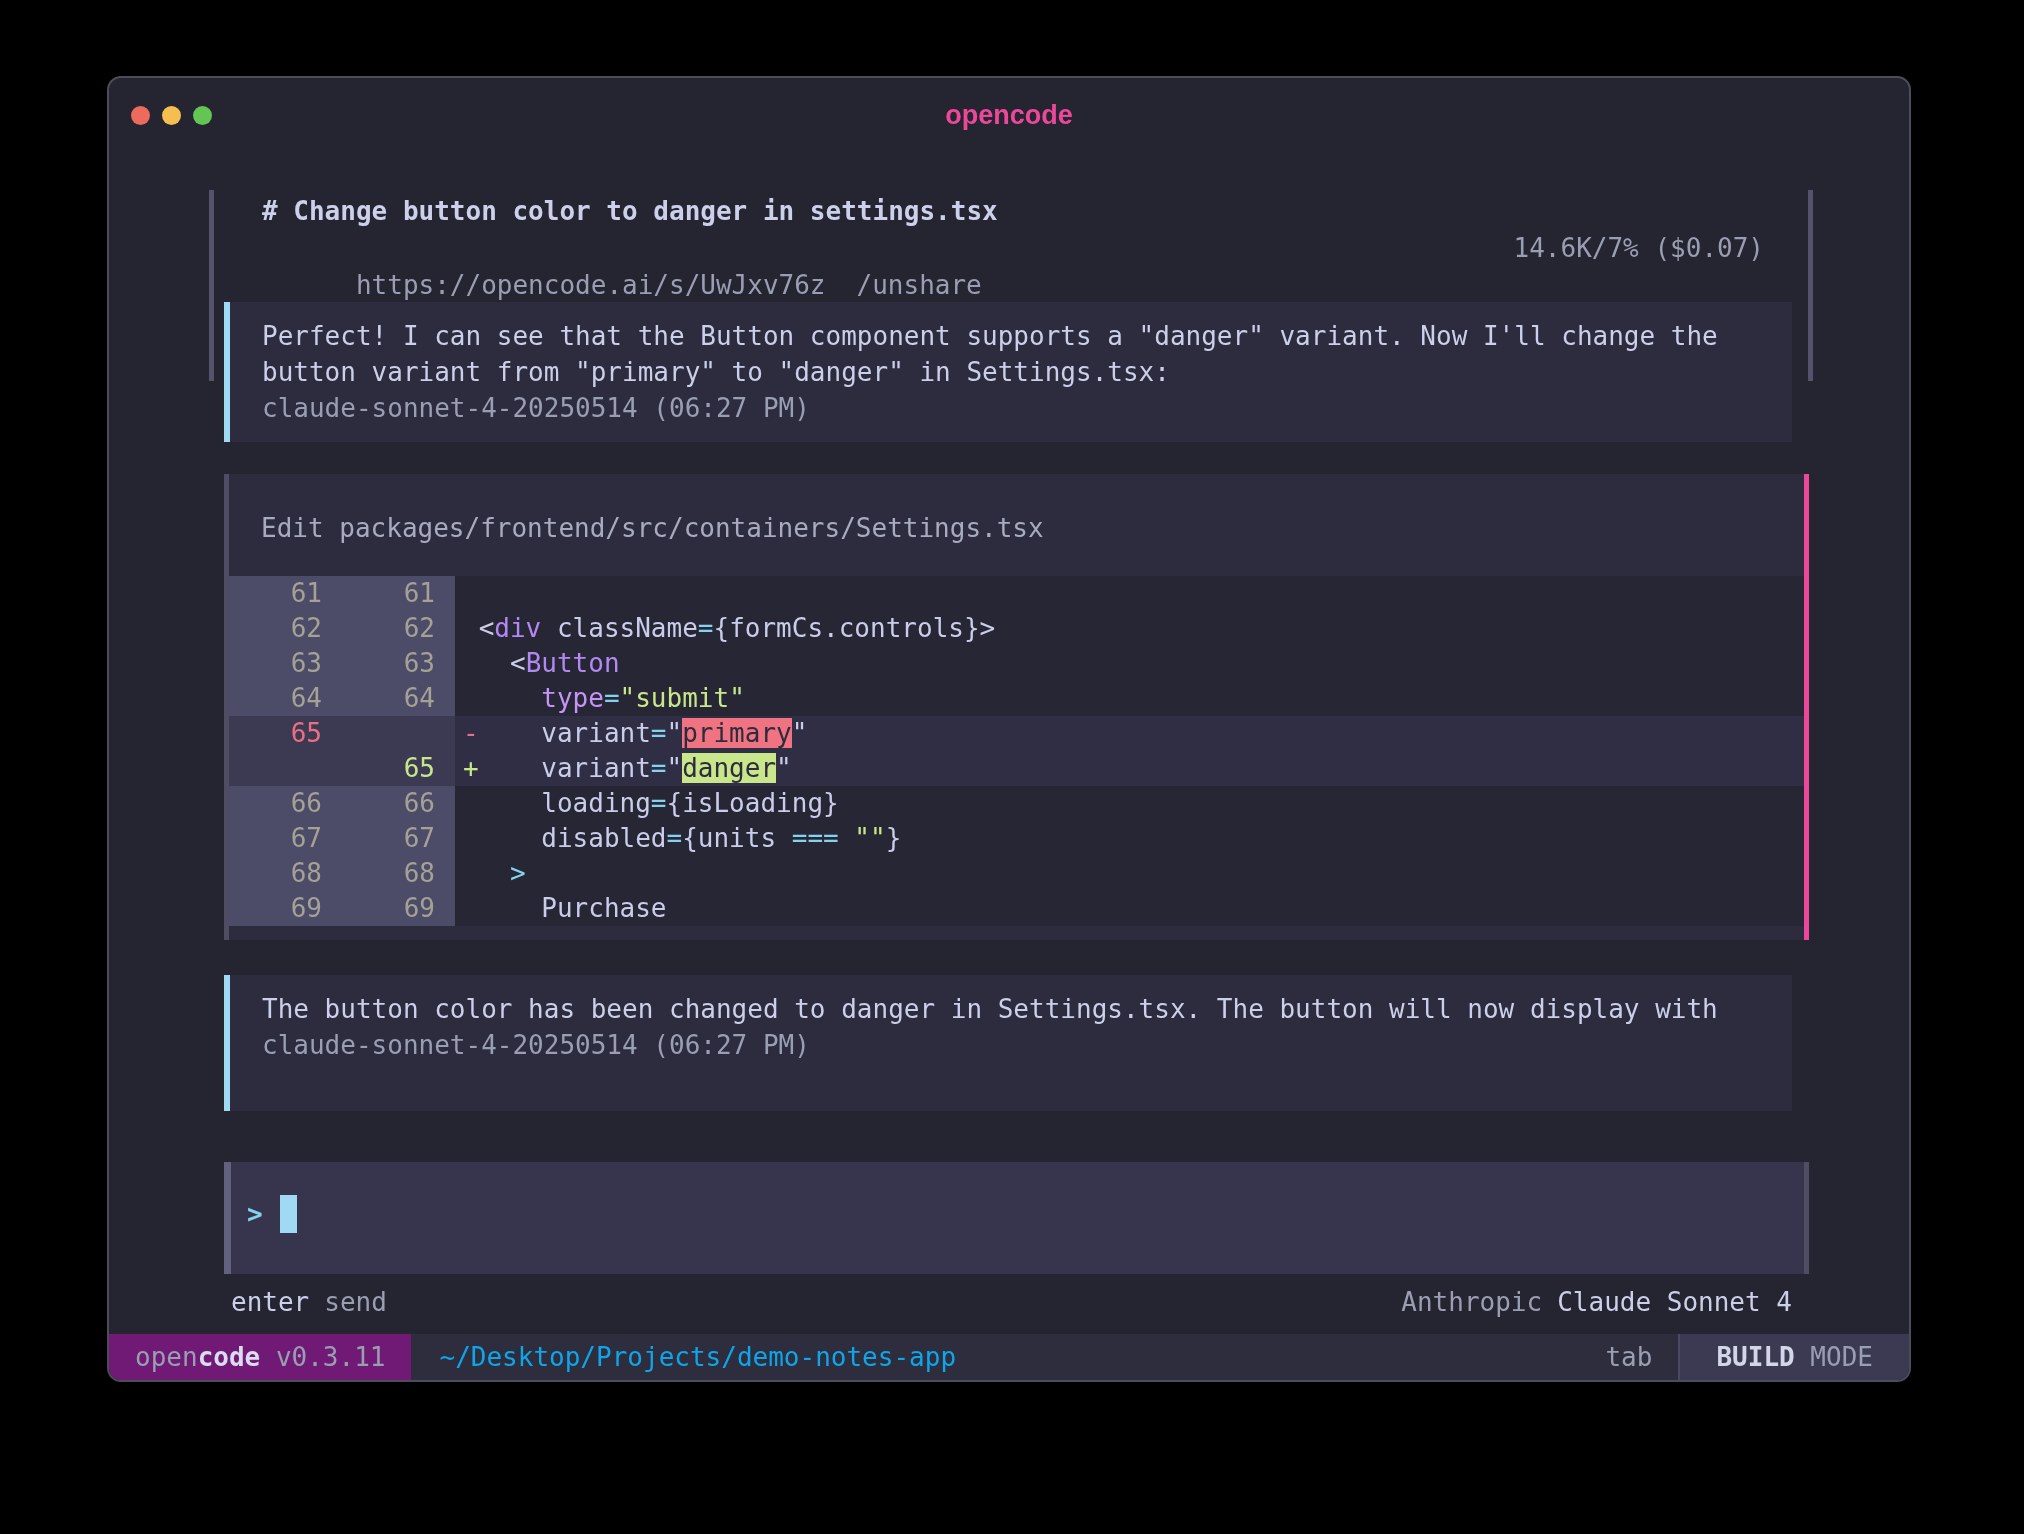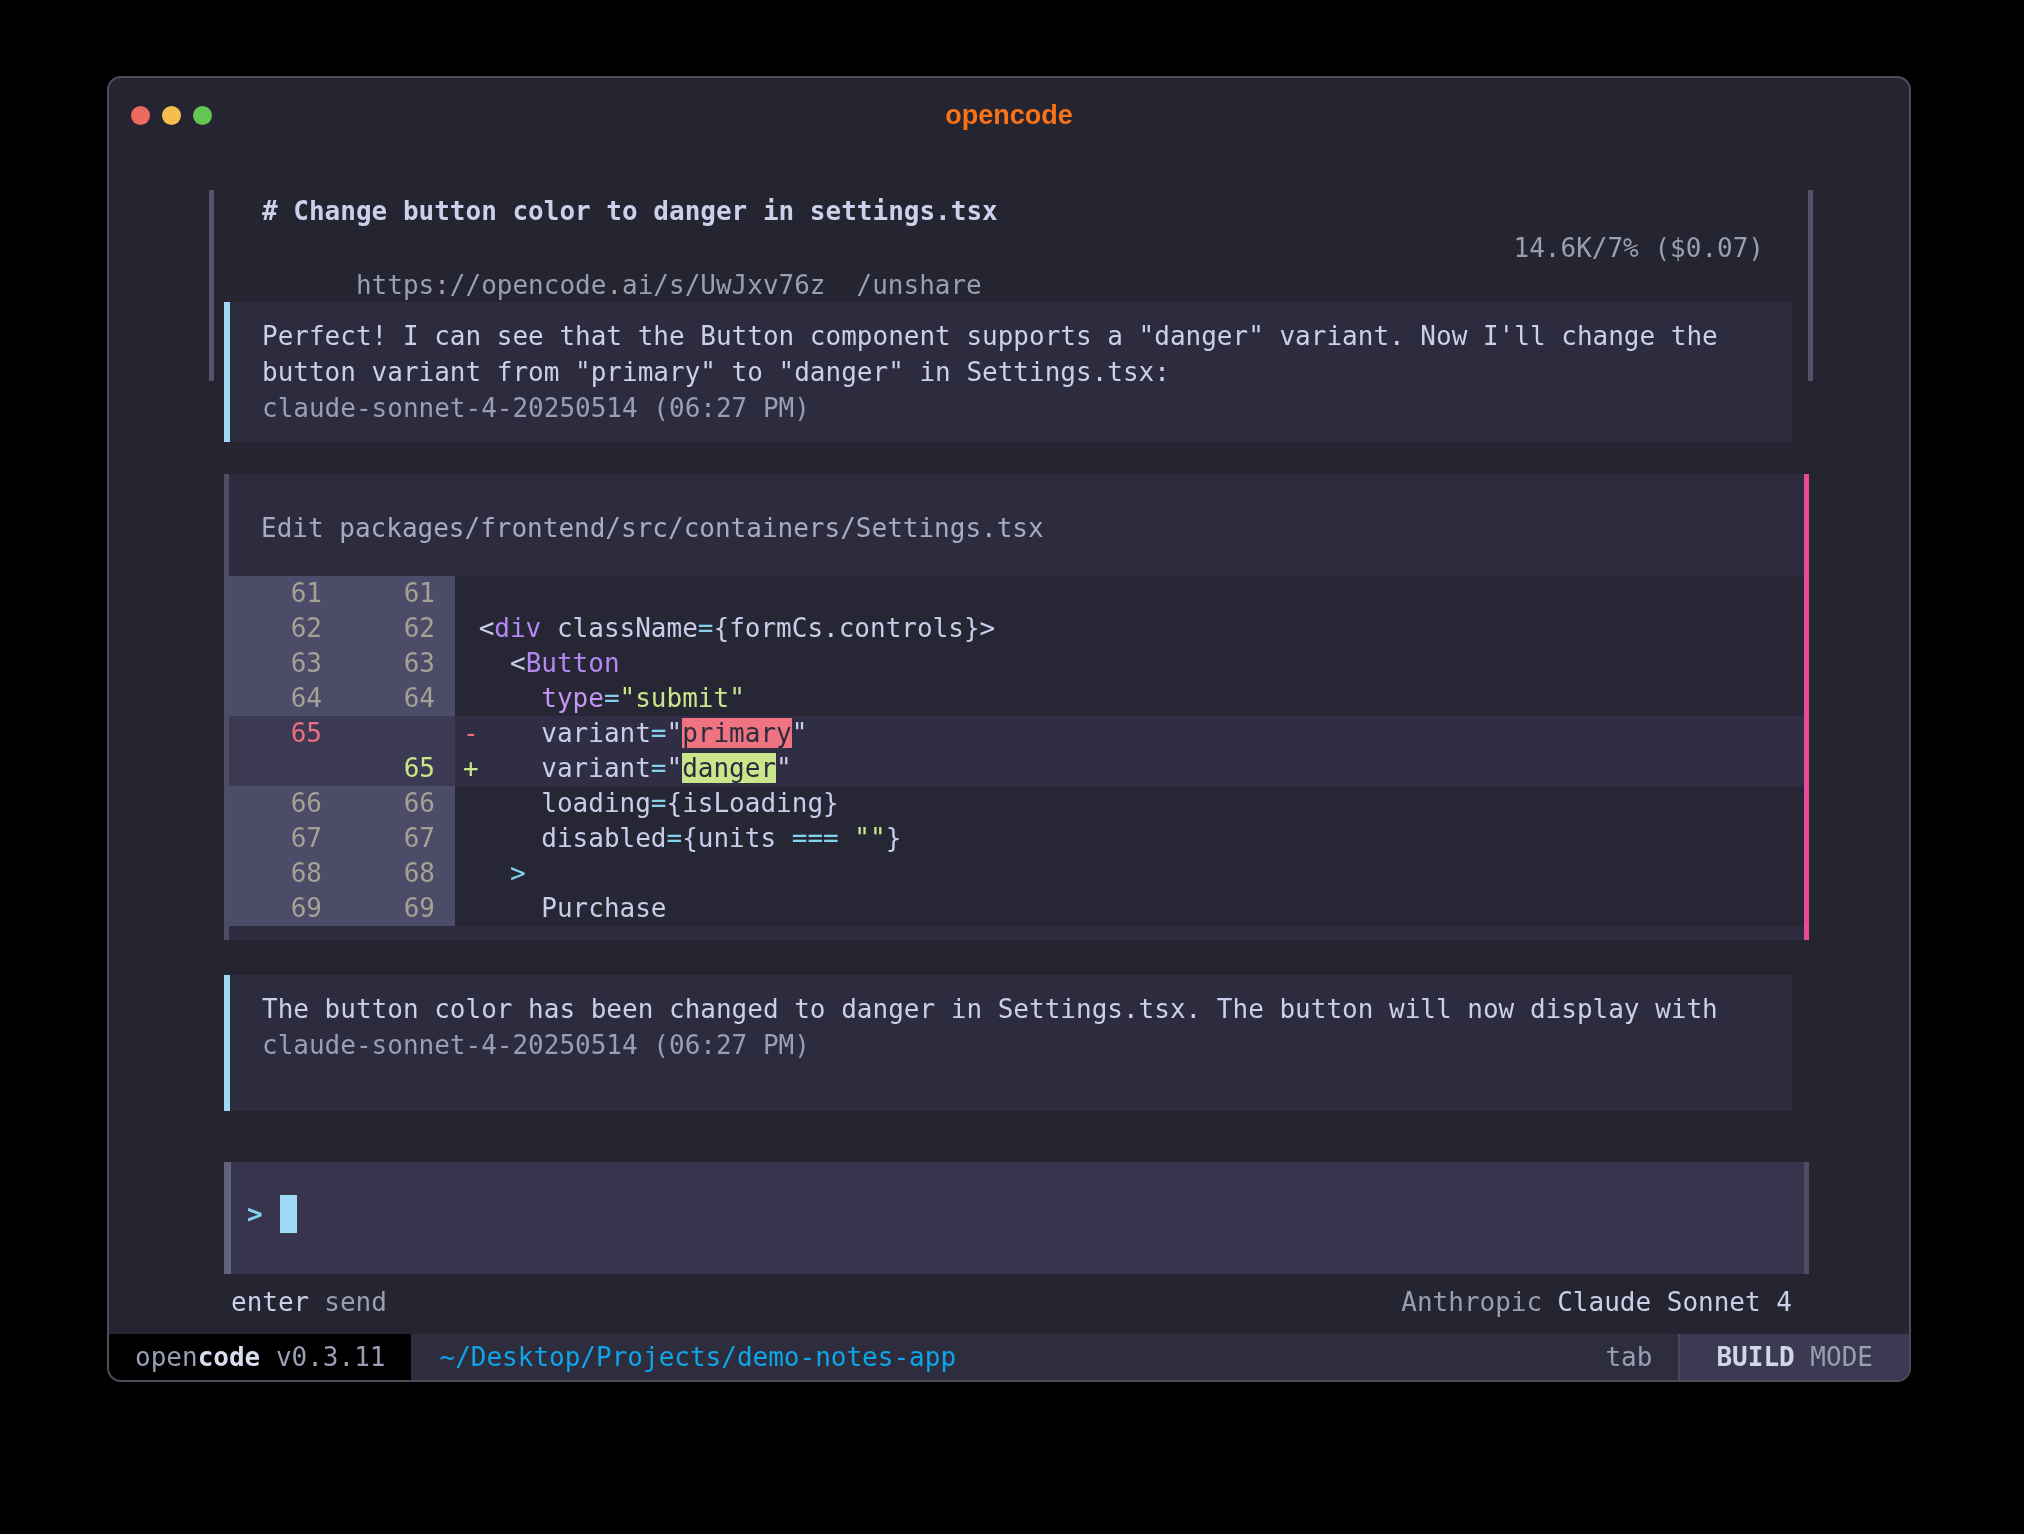--- a/index.html
+++ b/index.html
@@ -12,21 +12,21 @@
   }
 
   
   .traffic-lights { position:absolute; top:28px; left:22px; display:flex; gap:12px; }
   .traffic-lights span { width:19px; height:19px; border-radius:50%; display:block; }
   .tl-close { background:#ec6a5e; }
   .tl-min   { background:#f5bf4f; }
   .tl-zoom  { background:#62c554; }
   .window-title {
     position:absolute; top:22px; left:0; width:100%; text-align:center;
-    font-family:"Liberation Sans", sans-serif; font-weight:700; font-size:27px; color:#f97316;
+    font-family:"Liberation Sans", sans-serif; font-weight:700; font-size:27px; color:#ec4899;
   }
 
   
   .session-header {
     position:absolute; left:100px; top:112px; width:1604px;
     border-left:5px solid #54536b; border-right:5px solid #54536b;
     padding:3px 0 3px 48px;
   }
   .sh-title { font-weight:bold; color:#ccd0ea; line-height:37px; white-space:pre; }
   .sh-sub { color:#9a9eb3; line-height:37px; position:relative; white-space:pre; }
@@ -89,21 +89,21 @@
   .key-action{ color:#9a9eb3; margin-left:15px; }
   .provider  { color:#9a9eb3; }
   .model     { color:#cbcfe9; margin-left:15px; }
 
   
   .statusbar {
     position:absolute; left:0; right:0; bottom:0; height:46px;
     background:#2e2d3e; display:flex; align-items:stretch; line-height:46px;
     border-radius:0 0 12px 12px; overflow:hidden;
   }
-  .sb-chip-left { background:#000000; padding:0 26px; color:#9a9eb3; white-space:pre; }
+  .sb-chip-left { background:#701a75; padding:0 26px; color:#9a9eb3; white-space:pre; }
   .sb-app-bold { color:#dadcef; font-weight:bold; }
   .sb-cwd { color:#0ea5e9; padding-left:28px; white-space:pre; }
   .sb-spacer { flex:1; }
   .sb-tab { color:#9a9eb3; padding-right:26px; }
   .sb-mode { background:#3b3a52; padding:0 36px; border-left:2px solid #4a4964; white-space:pre; }
   .sb-mode-primary { color:#d3d6e9; font-weight:bold; }
   .sb-mode-secondary { color:#9a9eb3; }
 </style>
 </head>
 <body>

